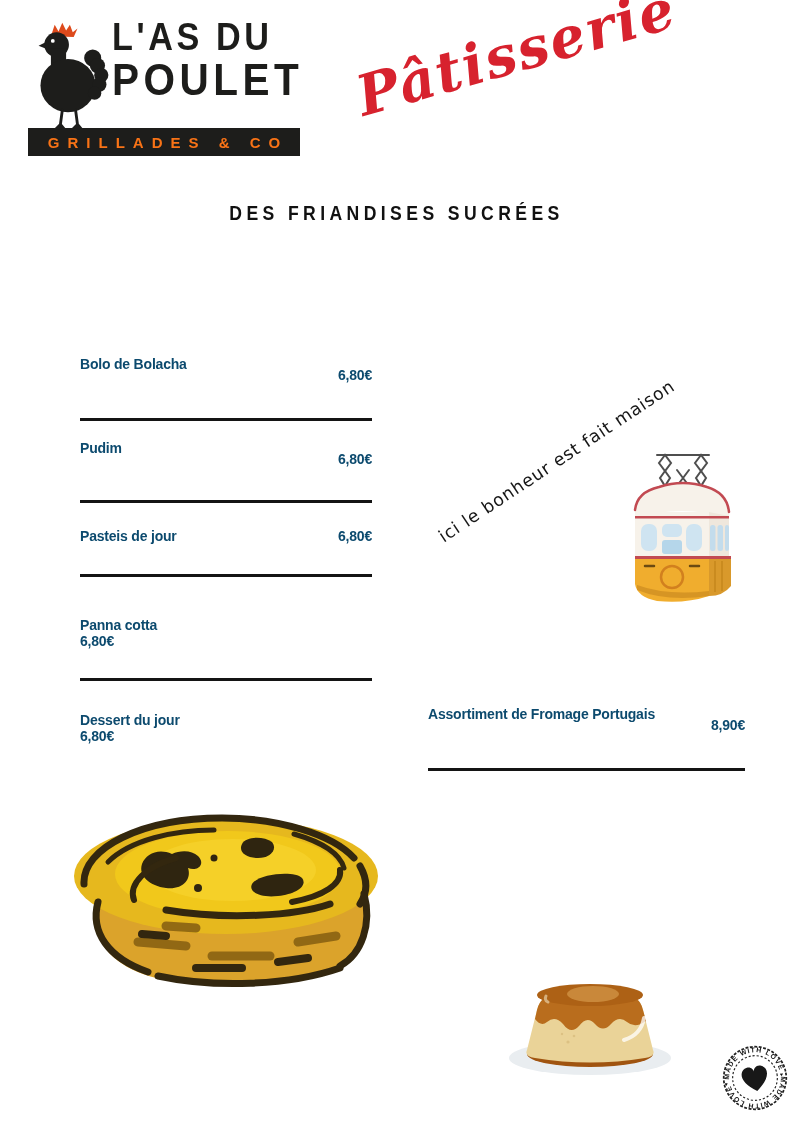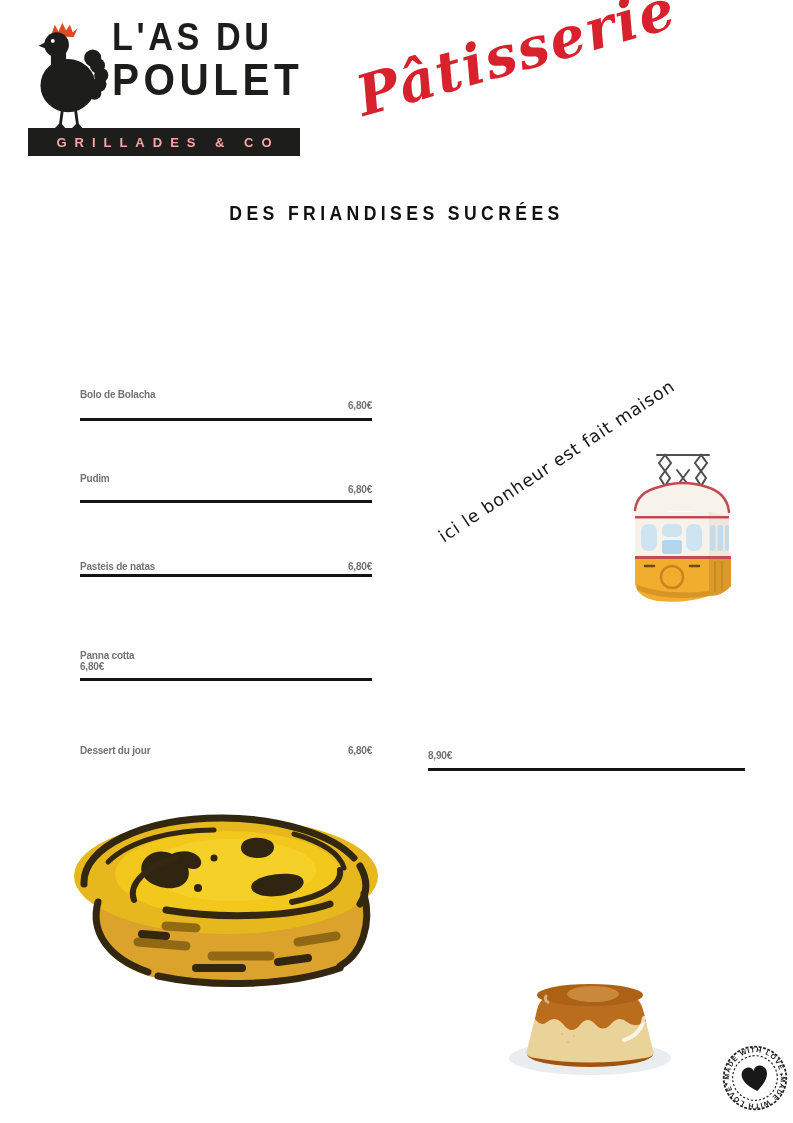--- a/index.html
+++ b/index.html
@@ -23,48 +23,48 @@
     font-family:"Liberation Sans",sans-serif;color:var(--ink);
   }
   
   .logo{position:absolute;left:28px;top:16px;width:272px;height:140px;}
   .rooster{position:absolute;left:-2px;top:4px;}
   .logo-text{position:absolute;left:84px;top:2px;width:190px;font-weight:700;color:var(--ink);}
   .logo-l1{font-size:38px;letter-spacing:4px;line-height:1.0;transform:scaleX(.9);transform-origin:left top;white-space:nowrap;}
   .logo-l2{font-size:45px;letter-spacing:5px;line-height:1.0;transform:scaleX(.9);transform-origin:left top;white-space:nowrap;margin-top:1px;}
   .banner{
     position:absolute;left:0;top:112px;width:272px;height:28px;background:var(--ink);
-    color:#fca5a5;display:flex;align-items:center;justify-content:center;
-    font-size:13px;font-weight:700;letter-spacing:8px;text-indent:8px;
+    color:#f97316;display:flex;align-items:center;justify-content:center;
+    font-size:15px;font-weight:700;letter-spacing:8px;text-indent:8px;
   }
   
   .script-title{
     position:absolute;left:358px;top:64px;
     font-family:"DejaVu Serif",serif;font-style:italic;font-weight:700;
     font-size:56px;color:var(--accent-red);letter-spacing:2px;white-space:nowrap;
     transform:rotate(-16deg);transform-origin:left center;
   }
   .subtitle{
     position:absolute;left:0;top:202px;width:100%;text-align:center;
     font-size:20px;font-weight:800;letter-spacing:5px;color:#111;
     transform:scaleX(.88);white-space:nowrap;
   }
   
   .menu-row{
     position:absolute;display:flex;justify-content:space-between;align-items:flex-start;
-    font-size:10px;font-weight:700;color:#737373;letter-spacing:-0.2px;margin-top:33px;
+    font-size:14px;font-weight:700;color:#0c4a6e;letter-spacing:-0.2px;
   }
   .menu-row .price{white-space:nowrap;}
   .left-col{left:80px;width:292px;}
   .right-col{left:428px;width:317px;}
   .pd{transform:translateY(11px);}
   .sep{position:absolute;height:2.5px;background:#141414;}
   .sep-l{left:80px;width:292px;}
   .sep-r{left:428px;width:317px;}
-  .r1{top:356px;} .r2{top:440px;} .r3{top:528px;} .r4{top:617px;flex-direction:column;} .r5{top:712px;}
+  .r1{top:356px;} .r2{top:440px;} .r3{top:528px;} .r4{top:617px;flex-direction:column;} .r5{top:712px;flex-direction:column;}
   .s1{top:418px;} .s2{top:500px;} .s3{top:574px;} .s4{top:678px;} .s5{top:768px;}
   .r6{top:706px;}
   
   .tagline{
     position:absolute;left:447px;top:524px;line-height:24px;
     font-family:"DejaVu Sans",sans-serif;font-size:17.5px;letter-spacing:.8px;
     color:#161616;white-space:nowrap;
     transform:rotate(-33.5deg);transform-origin:left bottom;
   }
   
@@ -113,39 +113,40 @@
     </div>
     <div class="sep sep-l s1"></div>
 
     <div class="menu-row left-col r2">
       <span class="name">Pudim</span>
       <span class="price pd">6,80€</span>
     </div>
     <div class="sep sep-l s2"></div>
 
     <div class="menu-row left-col r3">
-      <span class="name">Pasteis de natas</span>
+      <span class="name">Pasteis de jour</span>
       <span class="price">6,80€</span>
     </div>
     <div class="sep sep-l s3"></div>
 
     <div class="menu-row left-col r4">
       <span class="name">Panna cotta</span>
       <span class="price">6,80€</span>
     </div>
     <div class="sep sep-l s4"></div>
 
     <div class="menu-row left-col r5">
       <span class="name">Dessert du jour</span>
       <span class="price">6,80€</span>
     </div>
   </section>
 
   <section>
     <div class="menu-row right-col r6">
+      <span class="name">Assortiment de Fromage Portugais</span>
       <span class="price pd">8,90€</span>
     </div>
     <div class="sep sep-r s5"></div>
   </section>
 
   <div class="tagline">ici le bonheur est fait maison</div>
 
   <svg class="tram" width="110" height="158" viewBox="0 0 110 158" aria-hidden="true">
     <g stroke="#4f4f4f" stroke-width="2" fill="none" stroke-linecap="round">
       <path d="M30,9 L82,9"></path>

